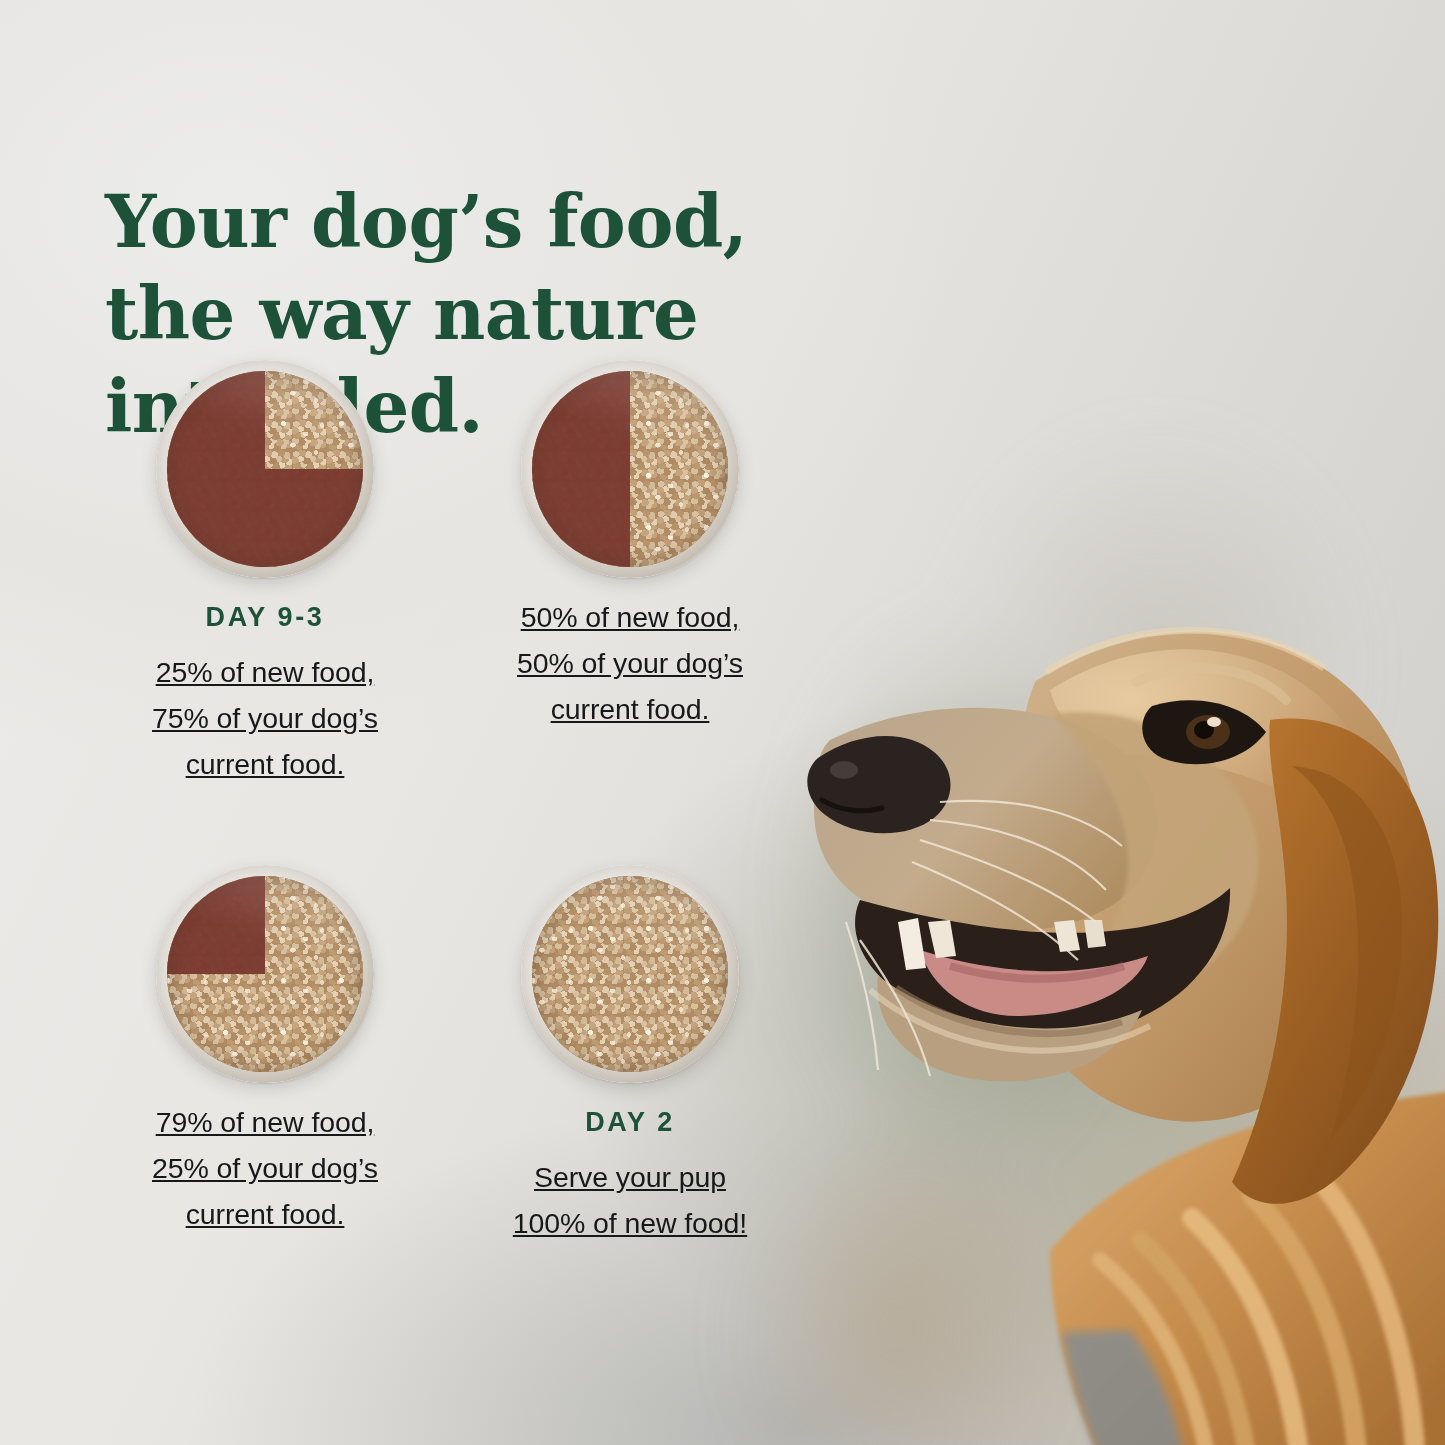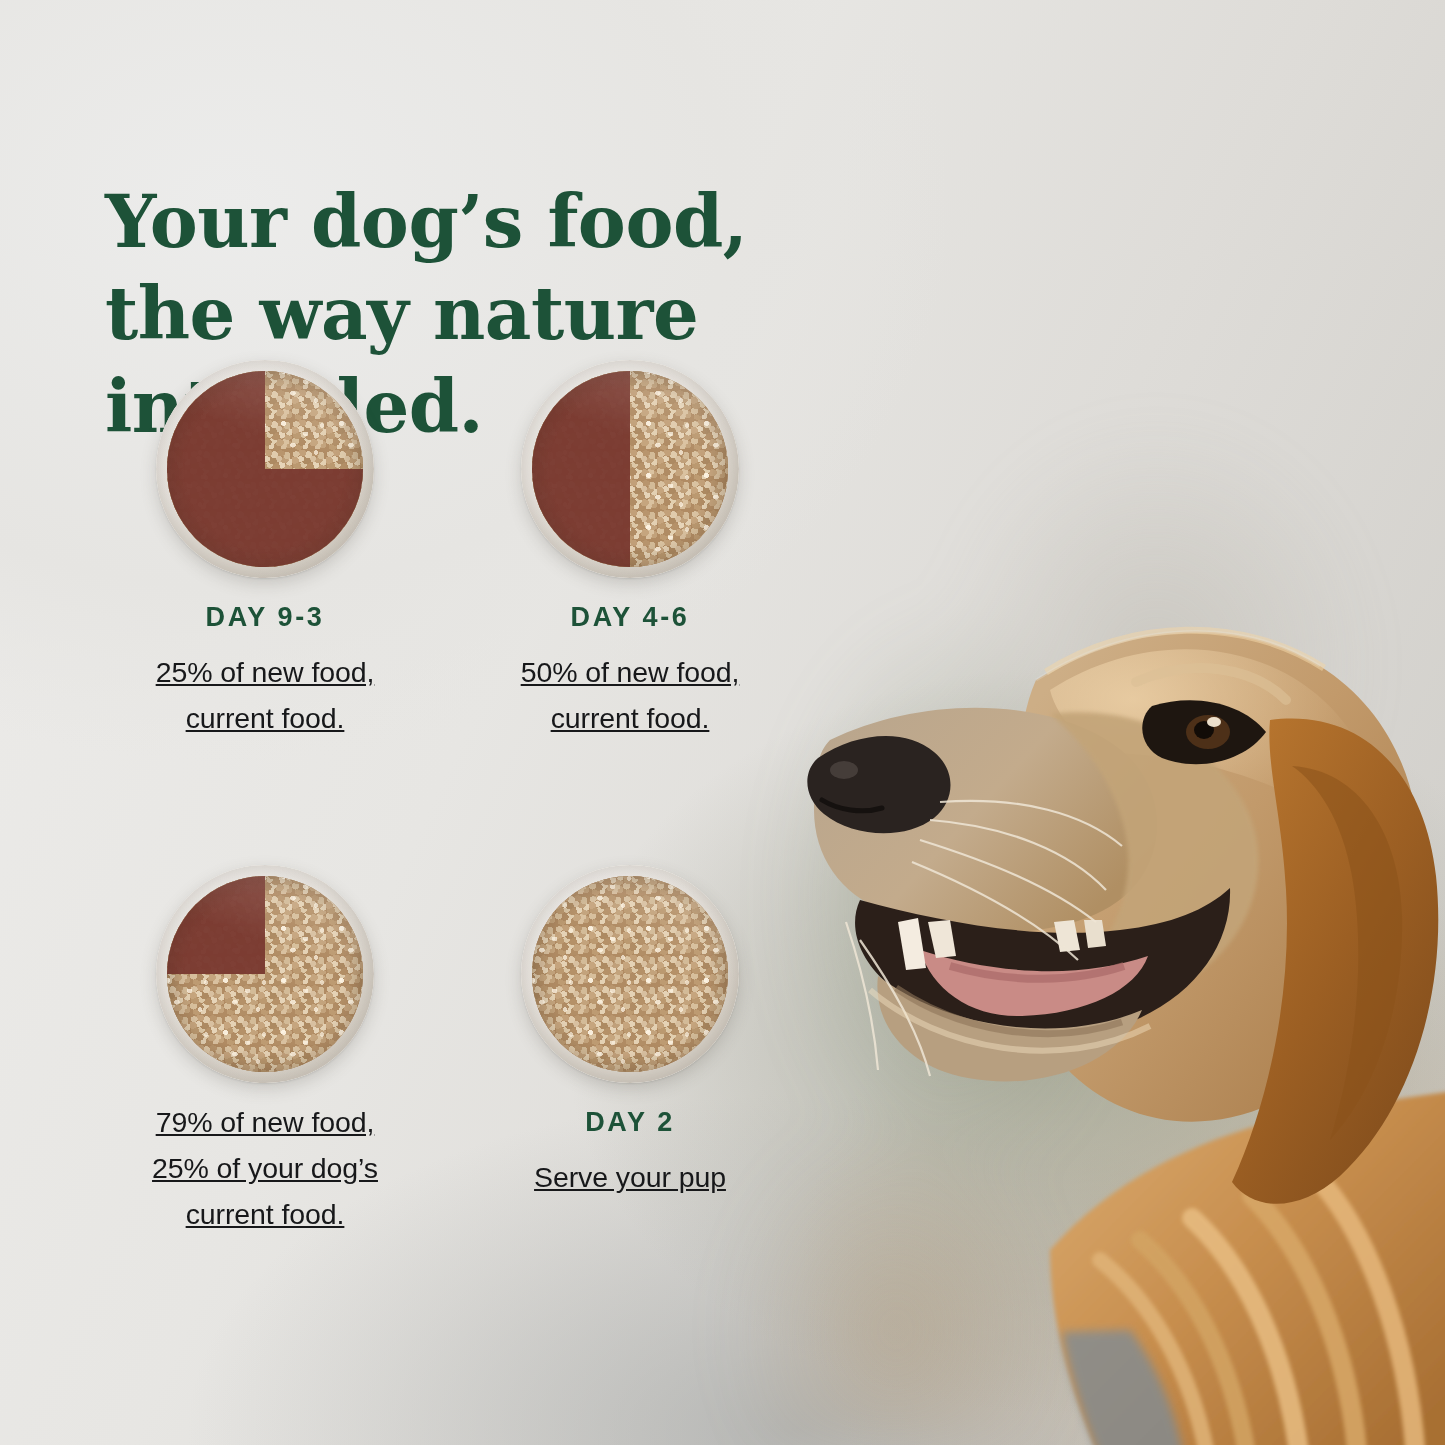--- a/index.html
+++ b/index.html
@@ -297,40 +297,41 @@
               <em style="left:0;top:0;width:50%;height:100%;"></em>
               <em style="left:50%;top:50%;width:50%;height:50%;"></em>
             </div>
           </div>
           <div class="shade"></div>
         </div>
       </div>
       <div class="day-label">DAY 9-3</div>
       <div class="step-desc">
         <span>25% of new food,</span>
+        <span>75% of your dog’s</span>
         <span>current food.</span>
       </div>
     </div>
 
     <div class="step s2">
       <div class="bowl-wrap">
         <div class="bowl">
           <div class="rim"></div>
           <div class="food">
             <div class="kib"></div>
             <div class="red">
               <em style="left:0;top:0;width:50%;height:100%;"></em>
             </div>
           </div>
           <div class="shade"></div>
         </div>
       </div>
-      <div class="day-label">DAY 4-6</div>
       <div class="step-desc">
         <span>50% of new food,</span>
+        <span>50% of your dog’s</span>
         <span>current food.</span>
       </div>
     </div>
 
     <div class="step s3">
       <div class="bowl-wrap">
         <div class="bowl">
           <div class="rim"></div>
           <div class="food">
             <div class="kib"></div>
@@ -354,17 +355,18 @@
           <div class="rim"></div>
           <div class="food">
             <div class="kib"></div>
           </div>
           <div class="shade"></div>
         </div>
       </div>
       <div class="day-label">DAY 2</div>
       <div class="step-desc">
         <span>Serve your pup</span>
+        <span>100% of new food!</span>
       </div>
     </div>
 
   </div>
 </div>
 
 </body></html>

